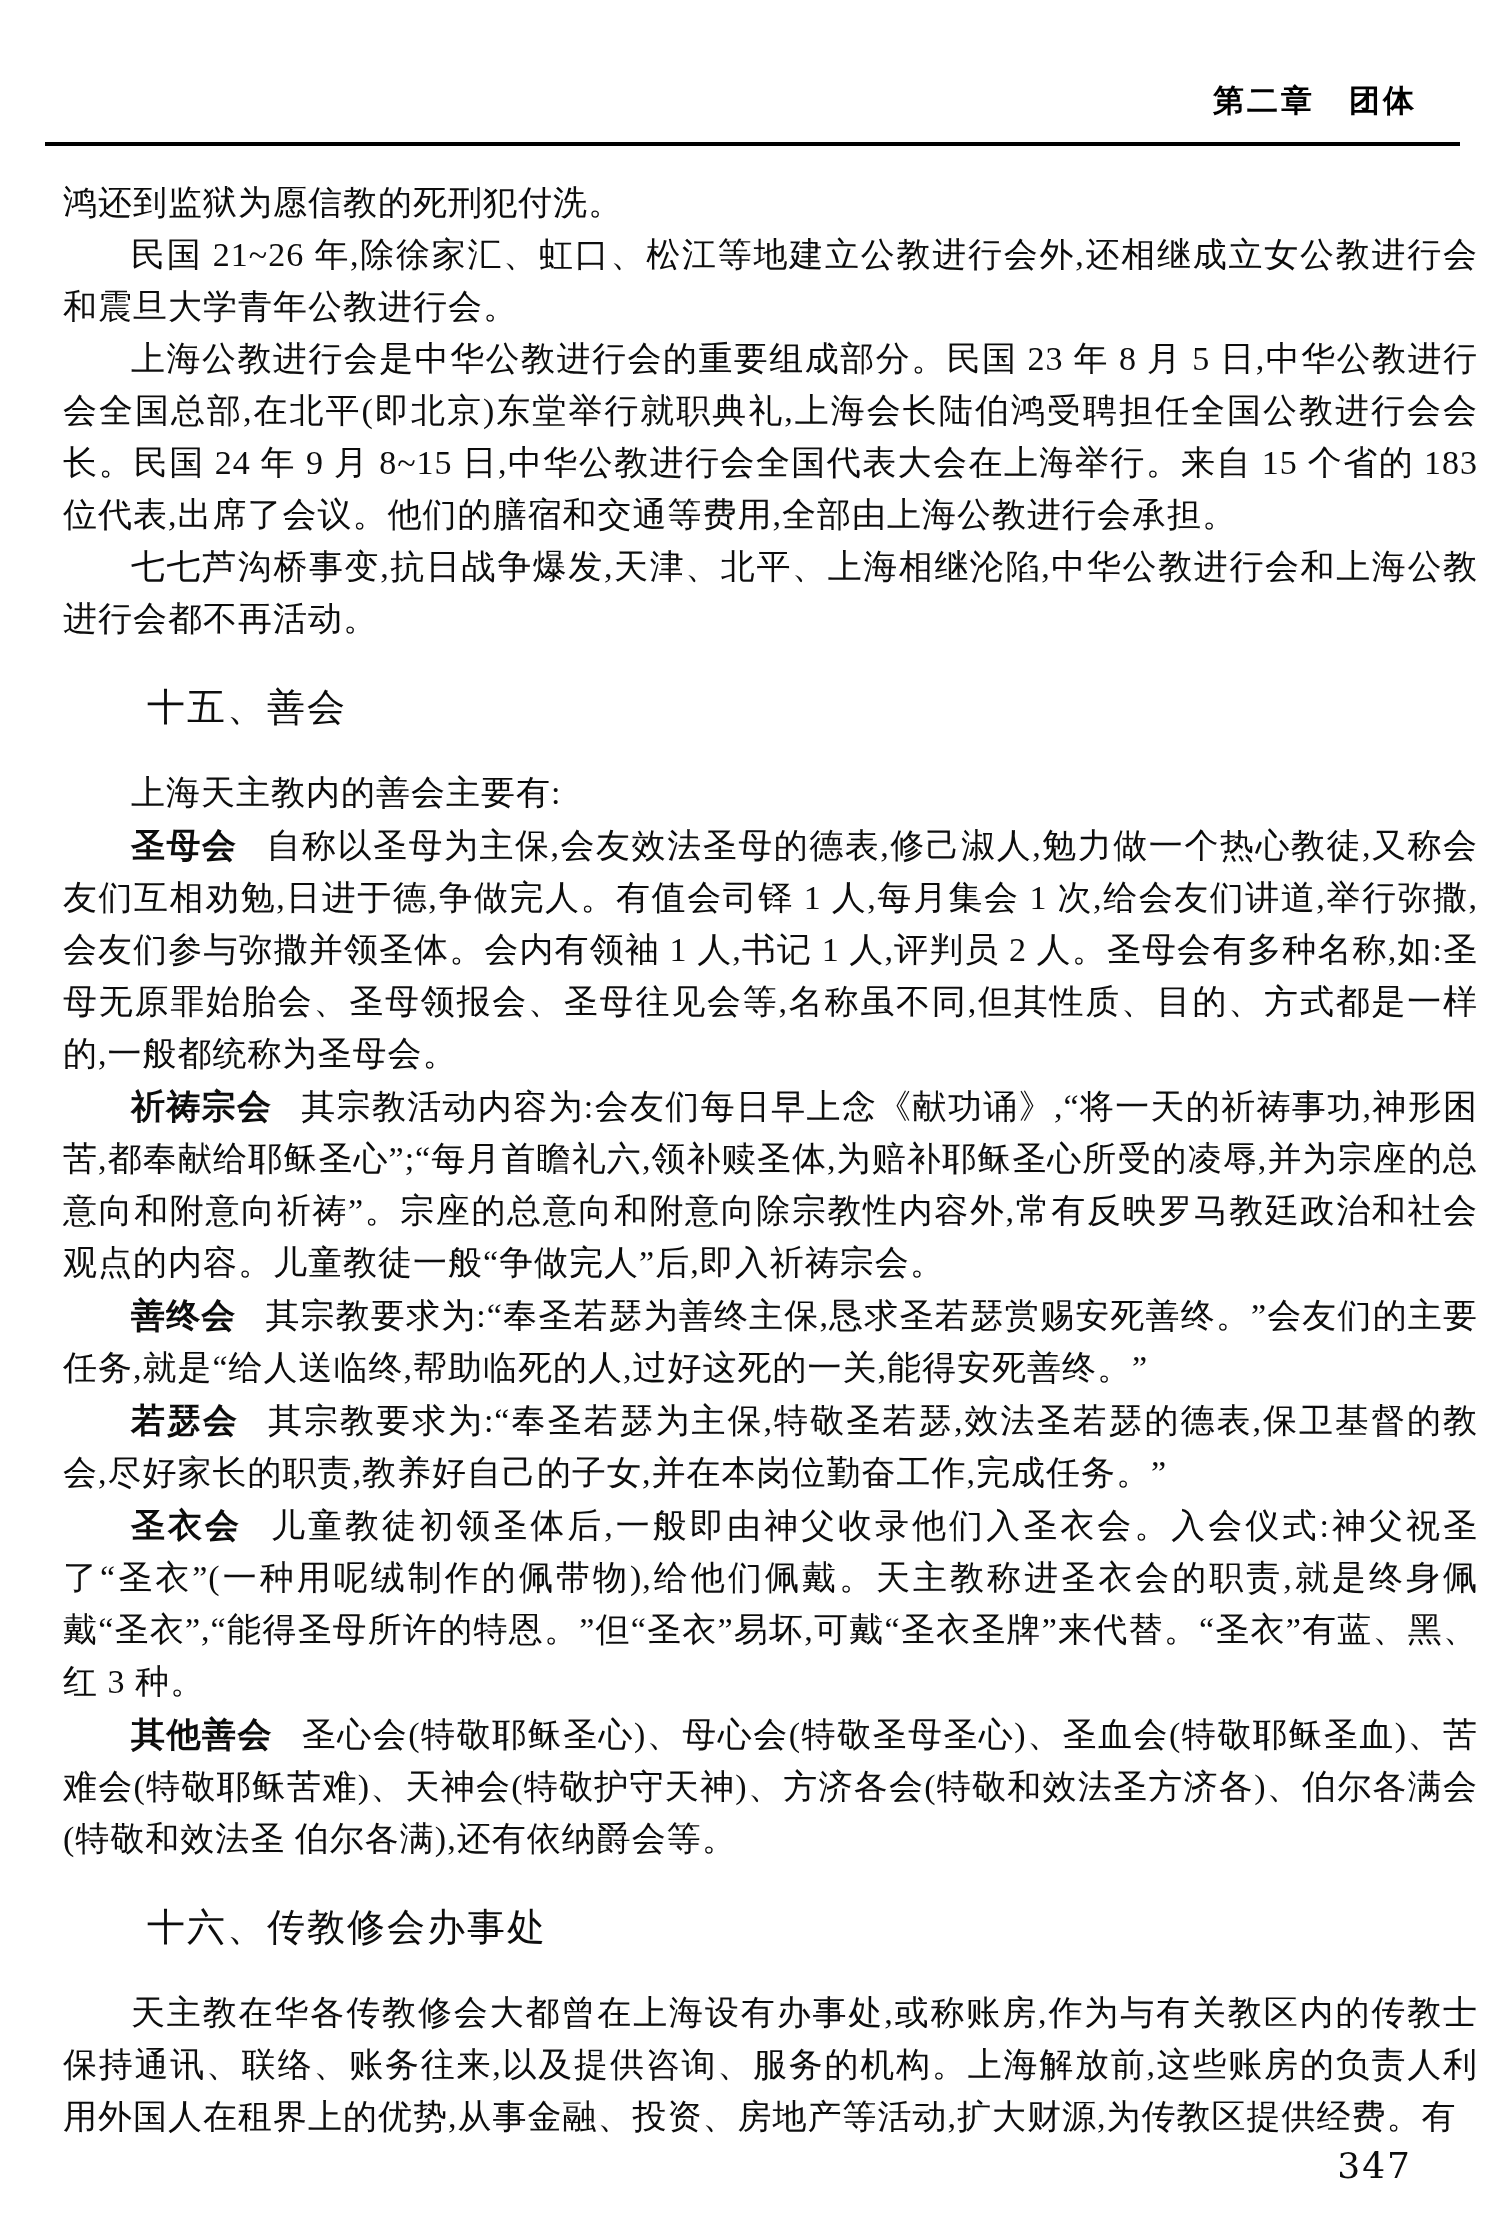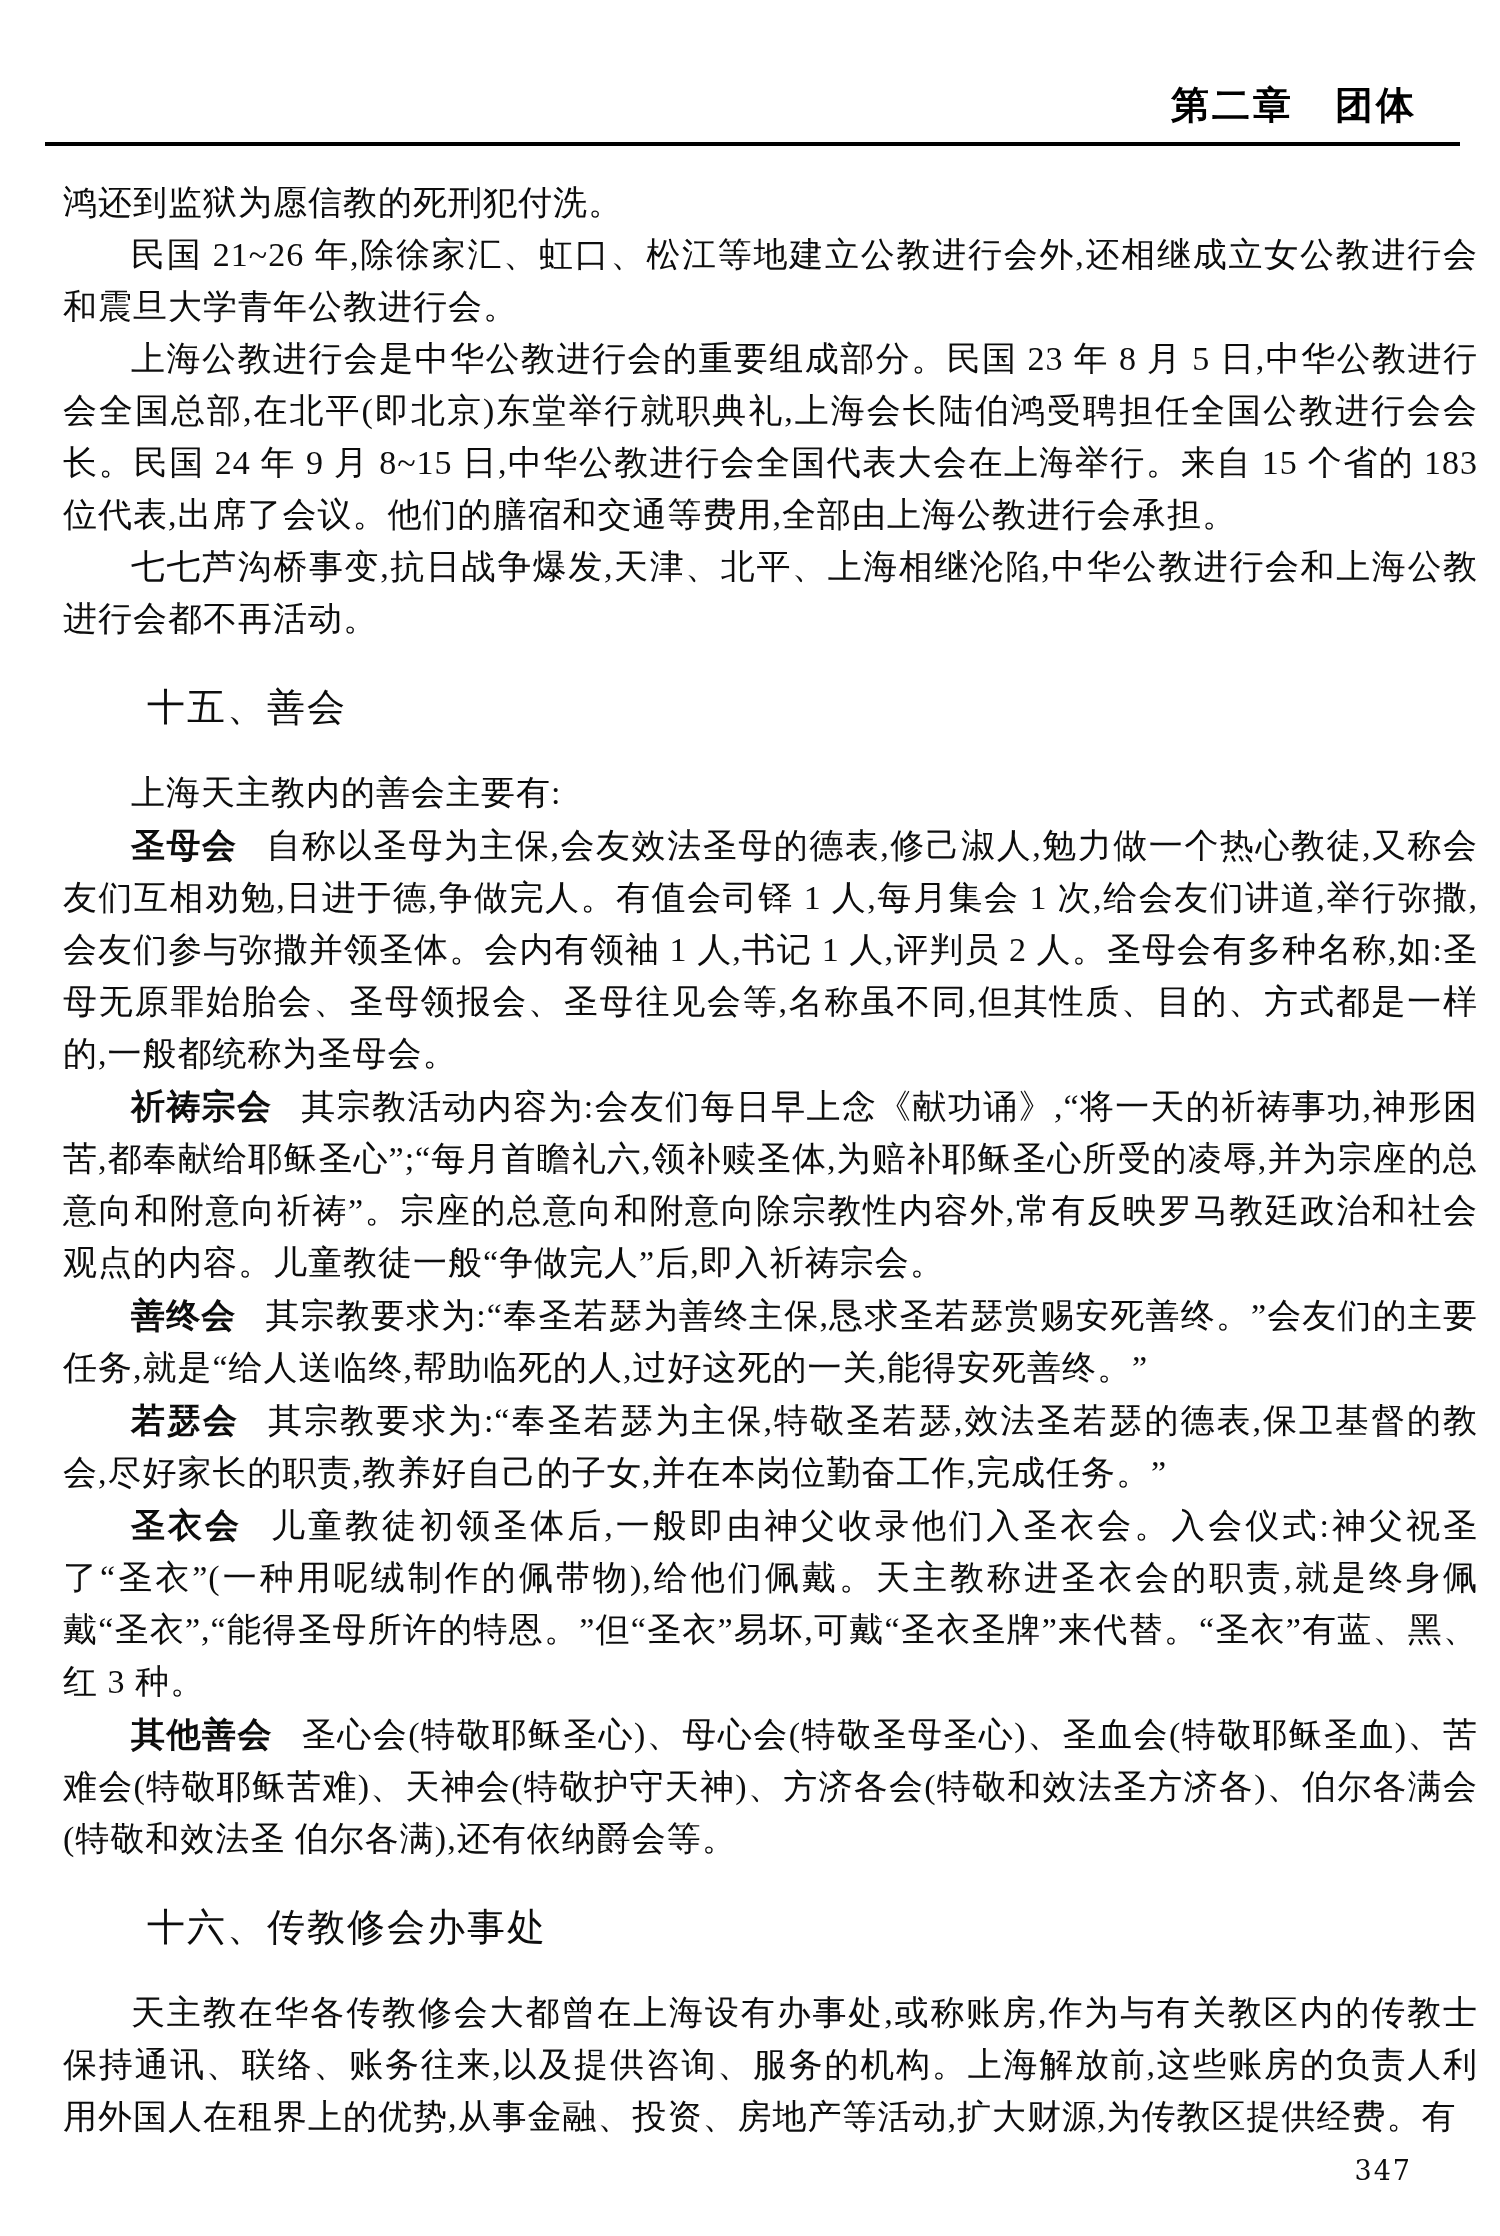--- a/index.html
+++ b/index.html
@@ -7,21 +7,21 @@
     position:relative;
     width:1500px;height:2236px;
     background:#ffffff;
     color:#0d0d0d;
     font-family:"Liberation Serif","DejaVu Serif",serif;
     overflow:hidden;
   }
   .chapter-head{
     position:absolute;top:80px;right:83px;
     font-family:"Liberation Sans","DejaVu Sans",sans-serif;
-    font-weight:bold;font-size:38px;letter-spacing:3px;
+    font-weight:bold;font-size:31px;letter-spacing:3px;
     color:#000;
   }
   .head-rule{
     position:absolute;left:45px;right:40px;top:142px;
     height:4px;background:#000;
   }
   .content{
     position:absolute;left:63px;top:177px;width:1415px;
     font-size:34px;line-height:52px;
     text-align:justify;
@@ -35,21 +35,21 @@
     margin:42px 0 40px 84px;
     letter-spacing:2px;
   }
   .lead{
     font-family:"Liberation Sans","DejaVu Sans",sans-serif;
     font-weight:bold;
     margin-right:0.85em;
   }
   .page-number{
     position:absolute;right:88px;bottom:50px;
-    font-size:27px;letter-spacing:2px;
+    font-size:36px;letter-spacing:2px;
     font-family:"DejaVu Serif","Liberation Serif",serif;
   }
 </style>
 </head>
 <body>
 
 <div class="page">
 
   <div class="chapter-head">第二章　团体</div>
 

